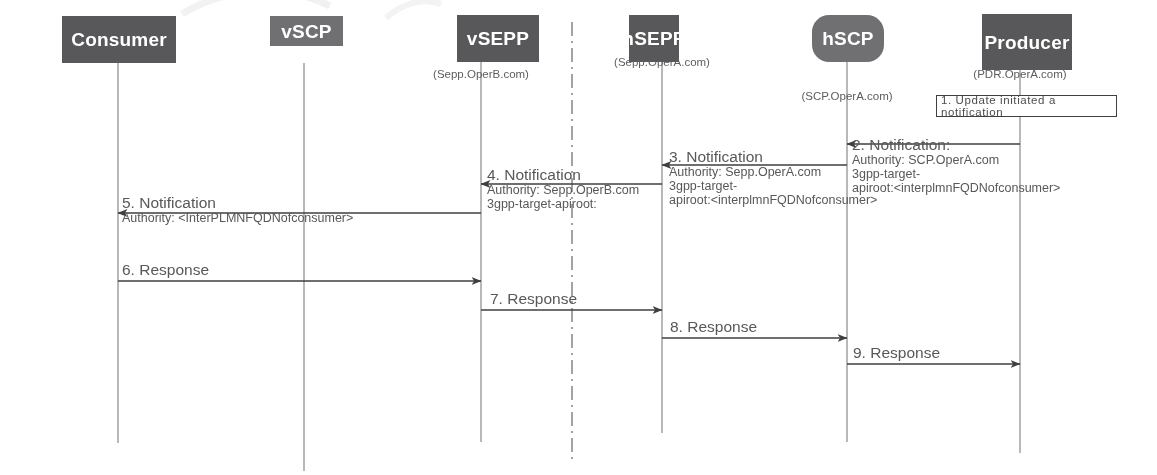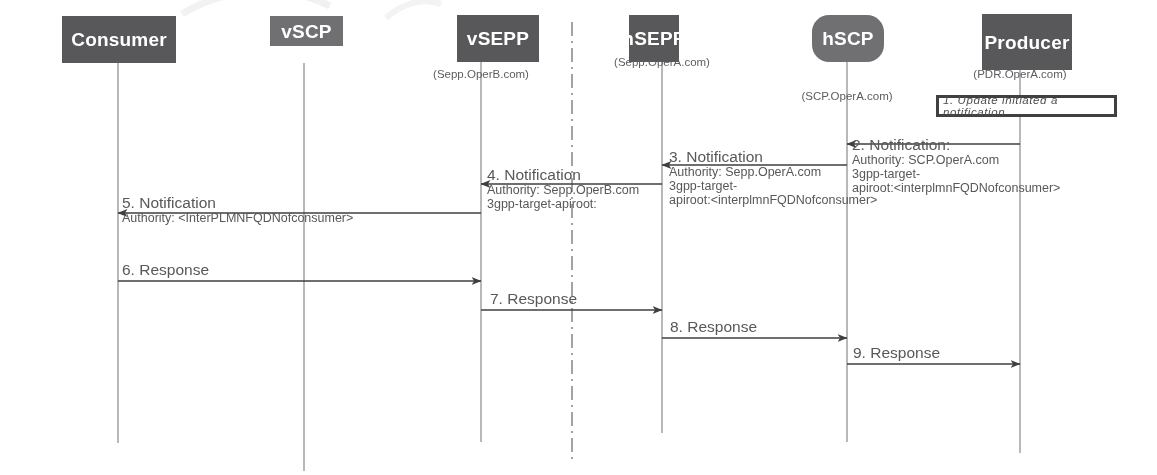--- a/index.html
+++ b/index.html
@@ -10,23 +10,23 @@
 
   .actor-box{position:absolute;display:flex;align-items:center;justify-content:center;
              color:#ffffff;box-sizing:border-box;letter-spacing:.2px;}
   .actor-box.dark{background:#58585a;}
   .actor-box.light{background:#707072;}
   .actor-label{font-size:19px;font-weight:700;line-height:1;white-space:nowrap;}
 
   .actor-sub{position:absolute;text-align:center;color:#5d5d5f;font-size:11.5px;
              white-space:nowrap;}
 
-  .note-box{position:absolute;box-sizing:border-box;border:3px solid #404040;
+  .note-box{position:absolute;box-sizing:border-box;border:1px solid #404040;
             background:#ffffff;color:#4d4d4f;font-size:11.5px;display:flex;
-            align-items:center;padding-left:4px;letter-spacing:.6px;font-style:italic;}
+            align-items:center;padding-left:4px;letter-spacing:.6px;}
 
   .msg-label{position:absolute;color:#58585a;white-space:nowrap;line-height:1.12;}
   .msg-num{font-size:15.5px;}
   .msg-detail{font-size:12.5px;}
 </style>
 </head>
 <body>
 
 <div id="canvas">
 

